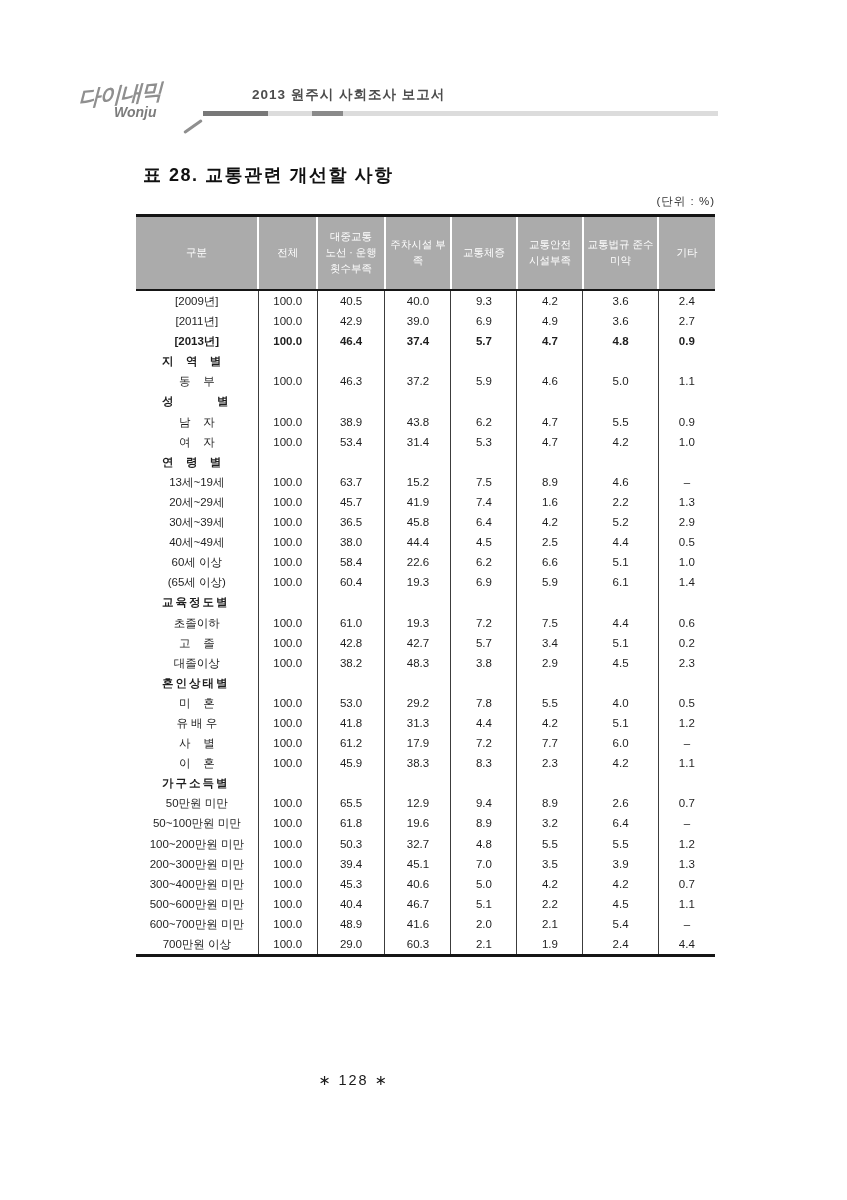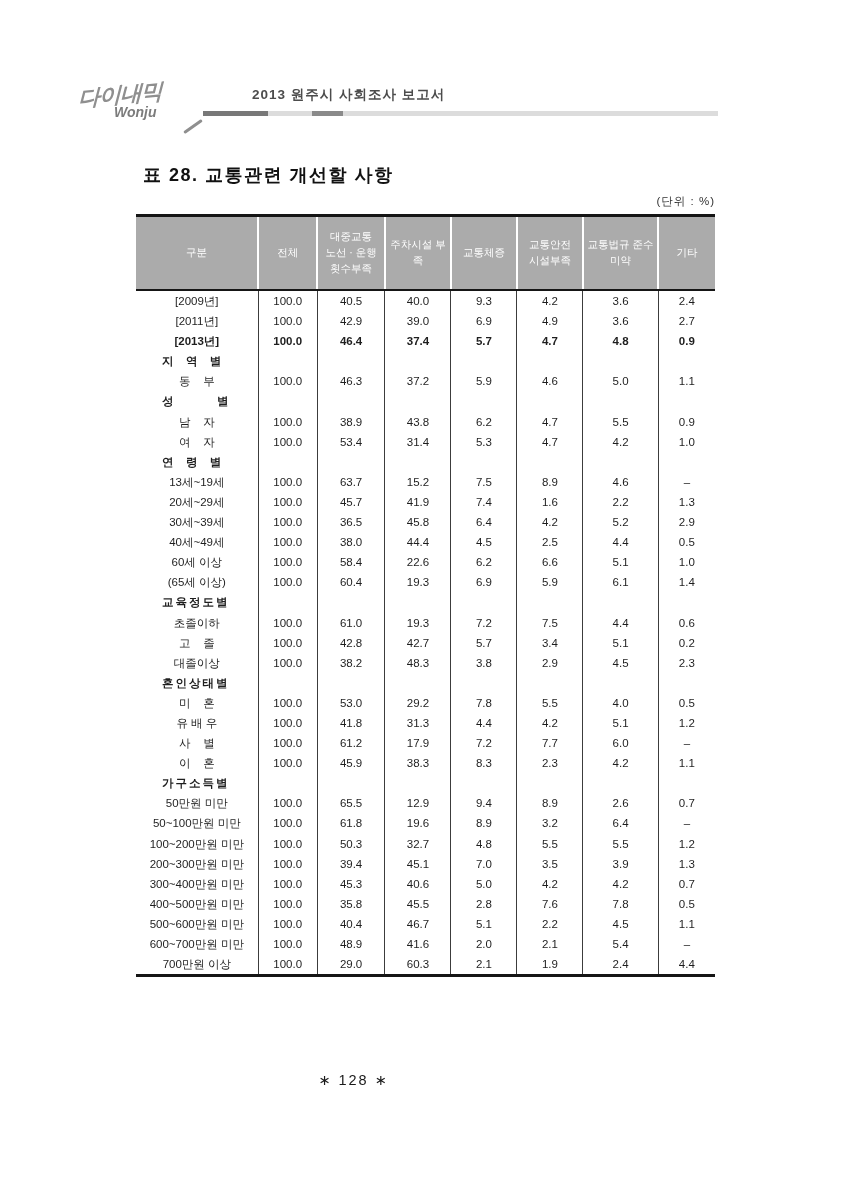--- a/index.html
+++ b/index.html
@@ -441,30 +441,20 @@
           <td class="label">300~400만원 미만</td>
           <td>100.0</td>
           <td>45.3</td>
           <td>40.6</td>
           <td>5.0</td>
           <td>4.2</td>
           <td>4.2</td>
           <td>0.7</td>
         </tr>
         <tr>
-          <td class="label">400~500만원 미만</td>
-          <td>100.0</td>
-          <td>35.8</td>
-          <td>45.5</td>
-          <td>2.8</td>
-          <td>7.6</td>
-          <td>7.8</td>
-          <td>0.5</td>
-        </tr>
-        <tr>
           <td class="label">500~600만원 미만</td>
           <td>100.0</td>
           <td>40.4</td>
           <td>46.7</td>
           <td>5.1</td>
           <td>2.2</td>
           <td>4.5</td>
           <td>1.1</td>
         </tr>
         <tr>

